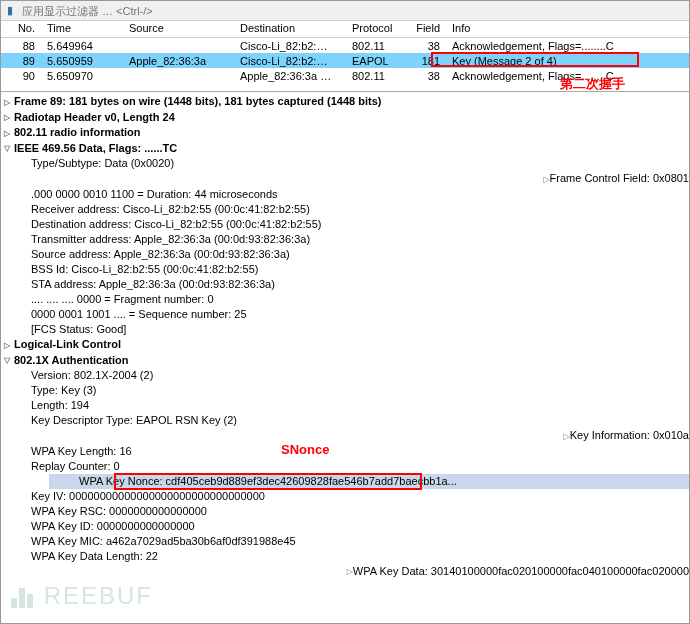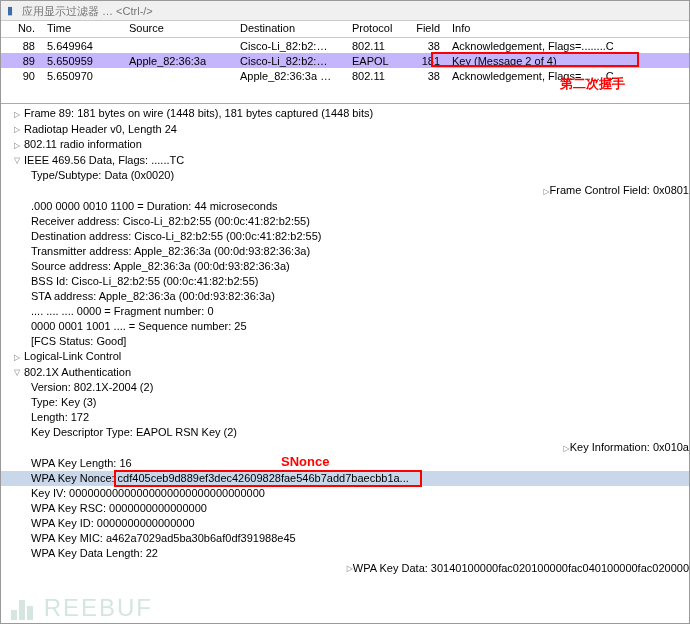--- a/index.html
+++ b/index.html
@@ -35,21 +35,21 @@
   flex: 1;
   border: none;
   background: transparent;
   font-size: 11px;
   color: #888;
   outline: none;
   padding: 1px 2px;
 }
 .packet-list {
   border-bottom: 1px solid #aaa;
-  height: 83px;
+  height: 71px;
   overflow: hidden;
   font-size: 11px;
 }
 .packet-header {
   display: flex;
   border-bottom: 1px solid #ccc;
   background: #fff;
   height: 17px;
   color: #000;
 }
@@ -65,21 +65,21 @@
 .col-proto { width: 55px; }
 .col-len { width: 45px; text-align: right; }
 .col-info { flex: 1; }
 .packet-row {
   display: flex;
   height: 15px;
   align-items: center;
   position: relative;
 }
 .packet-row.selected {
-  background: #c4b5fd;
+  background: #7dd3fc;
 }
 .red-box {
   position: absolute;
   border: 2px solid #ff0000;
   pointer-events: none;
 }
 .annotation {
   position: absolute;
   color: #ff0000;
   font-weight: bold;
@@ -102,21 +102,21 @@
   padding-left: 2px;
   font-family: inherit;
 }
 .tree-arrow {
   display: inline-block;
   width: 10px;
   color: #808080;
   font-size: 8px;
   vertical-align: middle;
 }
-.tree-indent-0 { padding-left: 13px; }
+.tree-indent-0 { padding-left: 3px; font-weight: bold; }
 .tree-indent-1 { padding-left: 18px; text-align: right; }
 .tree-indent-child-1 { padding-left: 30px; }
 .highlighted {
   background: #c8d7ea;
   display: inline-block;
   min-width: 100%;
 }
 .watermark {
   position: absolute;
   bottom: 15px;
@@ -210,28 +210,29 @@
   <div class="tree-line tree-indent-child-1">STA address: Apple_82:36:3a (00:0d:93:82:36:3a)</div>
   <div class="tree-line tree-indent-child-1">.... .... .... 0000 = Fragment number: 0</div>
   <div class="tree-line tree-indent-child-1">0000 0001 1001 .... = Sequence number: 25</div>
   <div class="tree-line tree-indent-child-1">[FCS Status: Good]</div>
 
   <div class="tree-line tree-indent-0"><span class="tree-arrow">▷</span><span>Logical-Link Control</span></div>
   <div class="tree-line tree-indent-0"><span class="tree-arrow">▽</span><span>802.1X Authentication</span></div>
 
   <div class="tree-line tree-indent-child-1">Version: 802.1X-2004 (2)</div>
   <div class="tree-line tree-indent-child-1">Type: Key (3)</div>
-  <div class="tree-line tree-indent-child-1">Length: 172</div>
+  <div class="tree-line tree-indent-child-1">Length: 194</div>
   <div class="tree-line tree-indent-child-1">Key Descriptor Type: EAPOL RSN Key (2)</div>
   <div class="tree-line tree-indent-1"><span class="tree-arrow">▷</span><span>Key Information: 0x010a</span></div>
   <div class="tree-line tree-indent-child-1">WPA Key Length: 16</div>
+  <div class="tree-line tree-indent-child-1">Replay Counter: 0</div>
 
   <div class="annotation" style="top:350px; left:280px;">SNonce</div>
 
-  <div style="position:relative;">
+  <div style="position:relative;padding-left:48px;">
     <div class="tree-line tree-indent-child-1 highlighted"><span>WPA Key Nonce:</span><span> cdf405ceb9d889ef3dec42609828fae546b7add7baecbb1a...</span></div>
     <div class="red-box" style="left:113px; top:-1px; width:308px; height:17px;"></div>
   </div>
 
   <div class="tree-line tree-indent-child-1">Key IV: 00000000000000000000000000000000</div>
   <div class="tree-line tree-indent-child-1">WPA Key RSC: 0000000000000000</div>
   <div class="tree-line tree-indent-child-1">WPA Key ID: 0000000000000000</div>
   <div class="tree-line tree-indent-child-1">WPA Key MIC: a462a7029ad5ba30b6af0df391988e45</div>
   <div class="tree-line tree-indent-child-1">WPA Key Data Length: 22</div>
   <div class="tree-line tree-indent-1"><span class="tree-arrow">▷</span><span>WPA Key Data: 30140100000fac020100000fac040100000fac020000</span></div>

